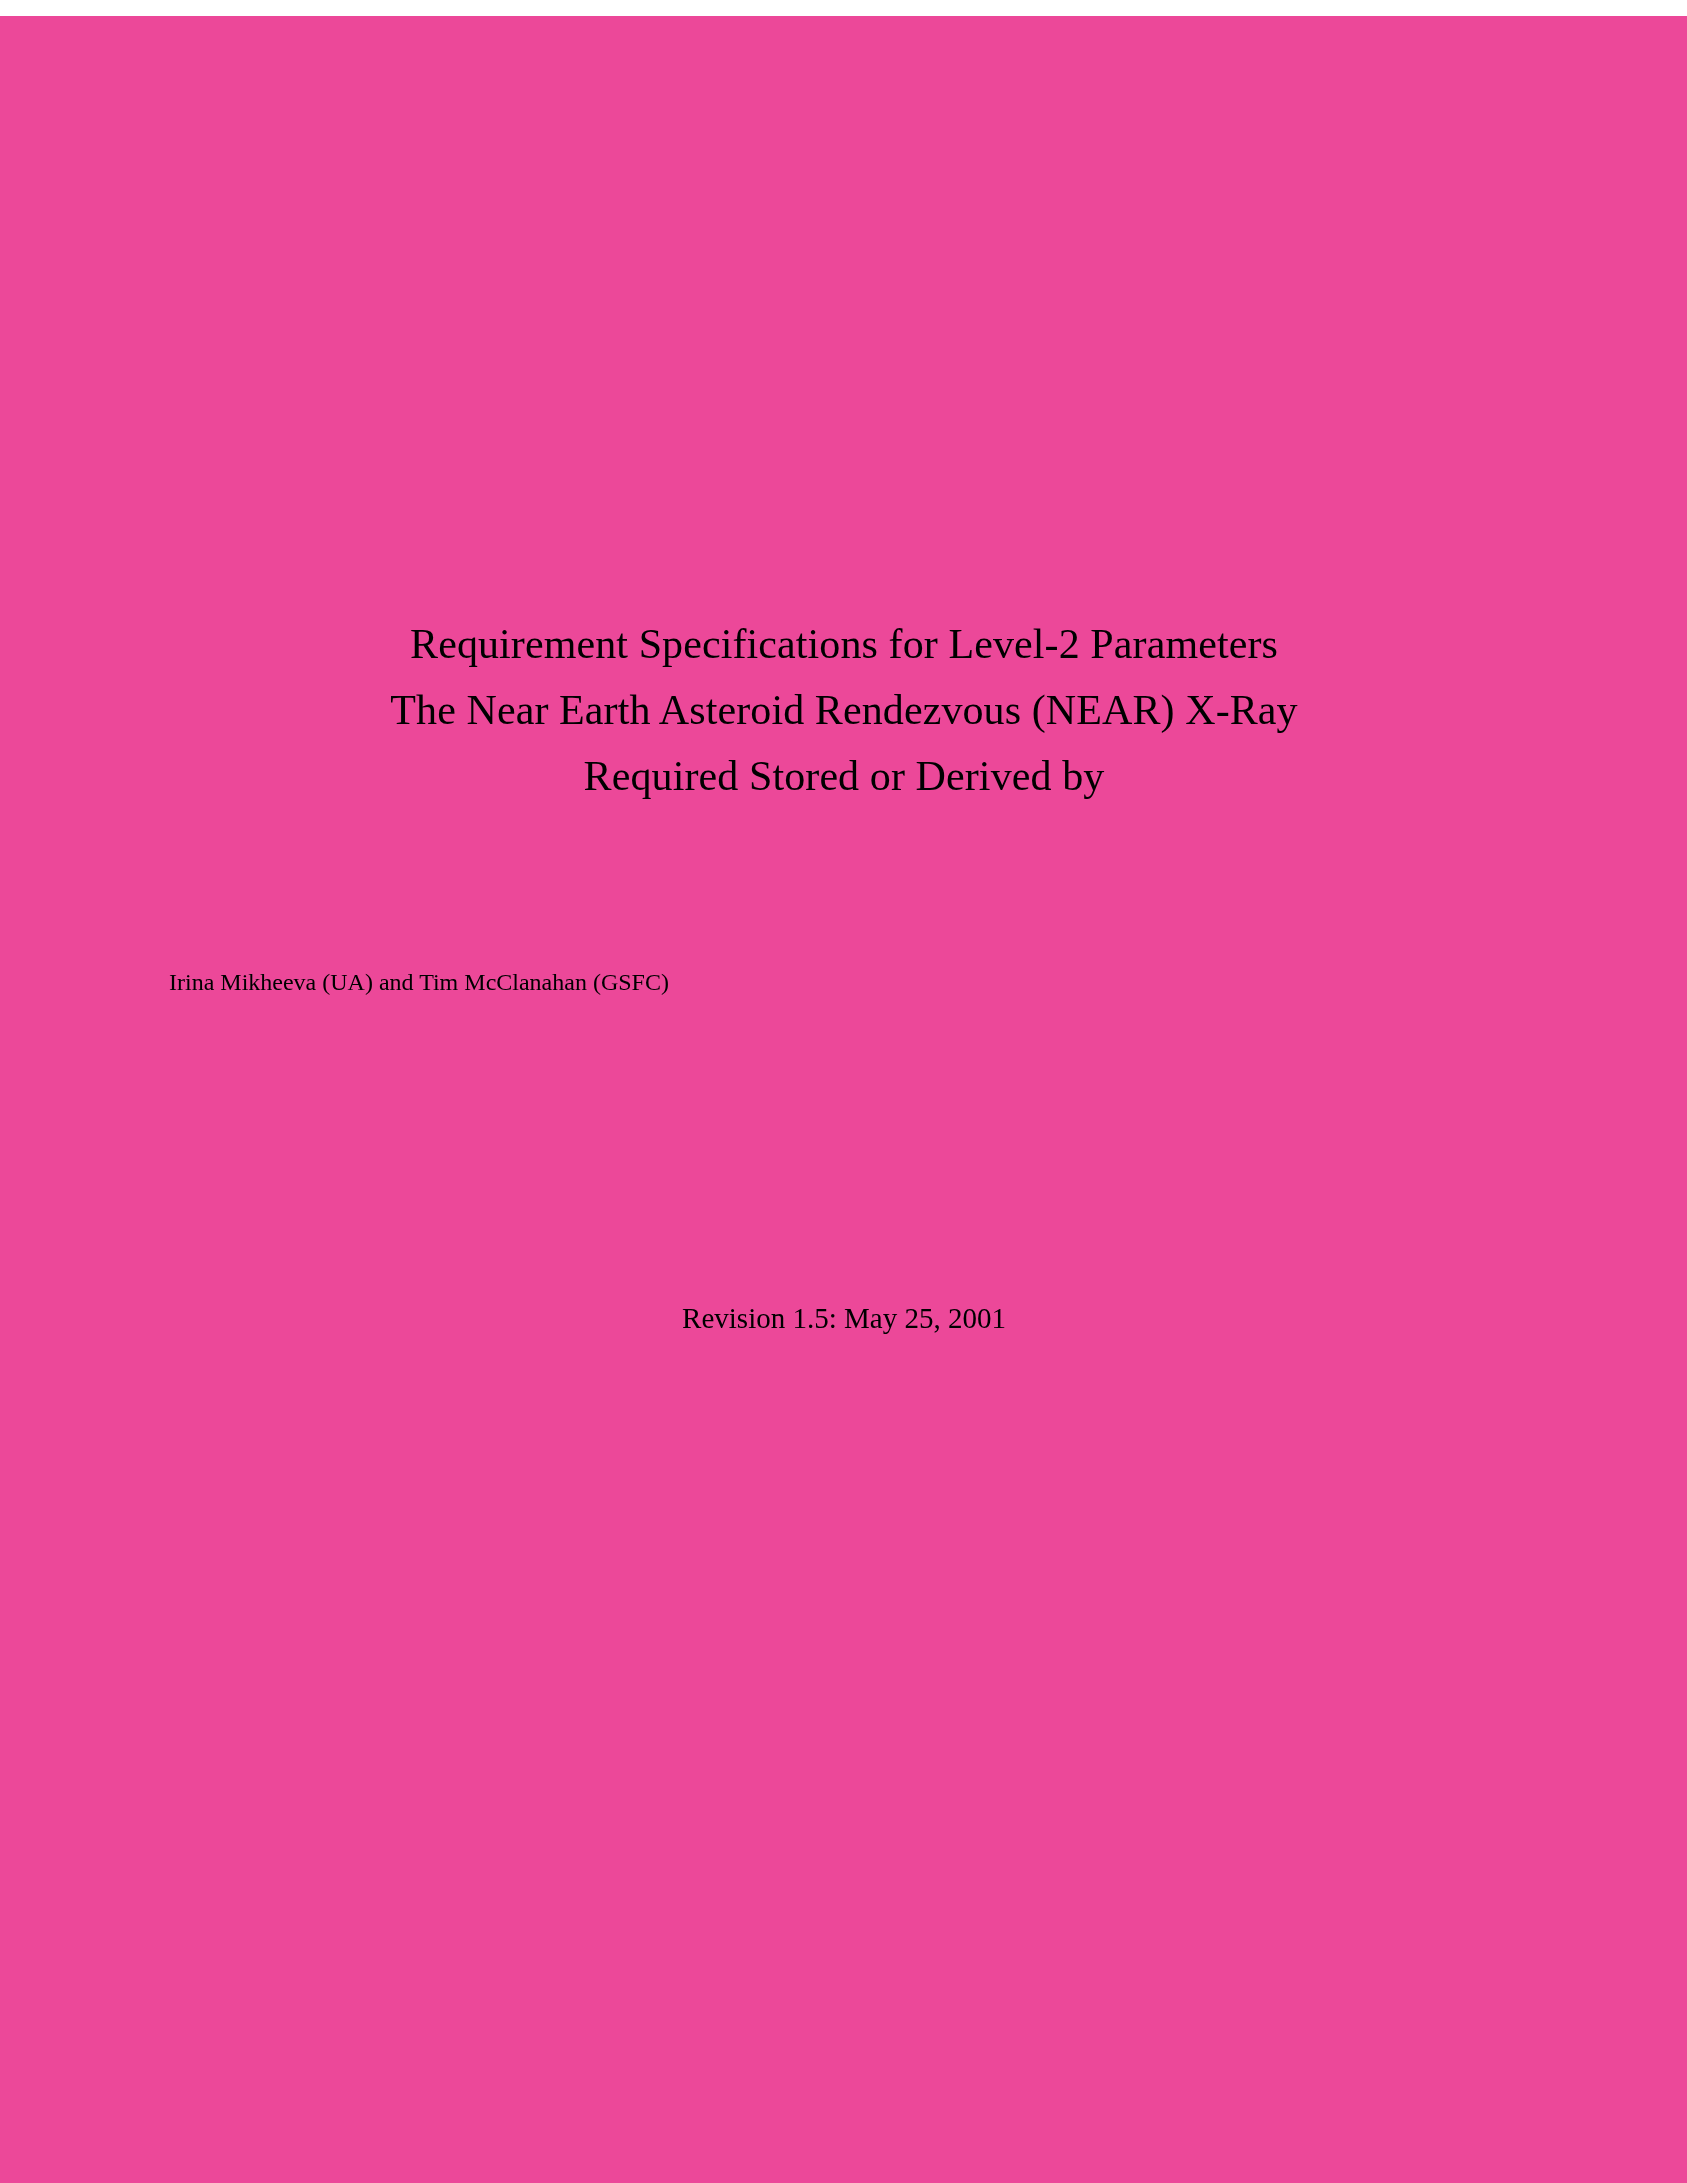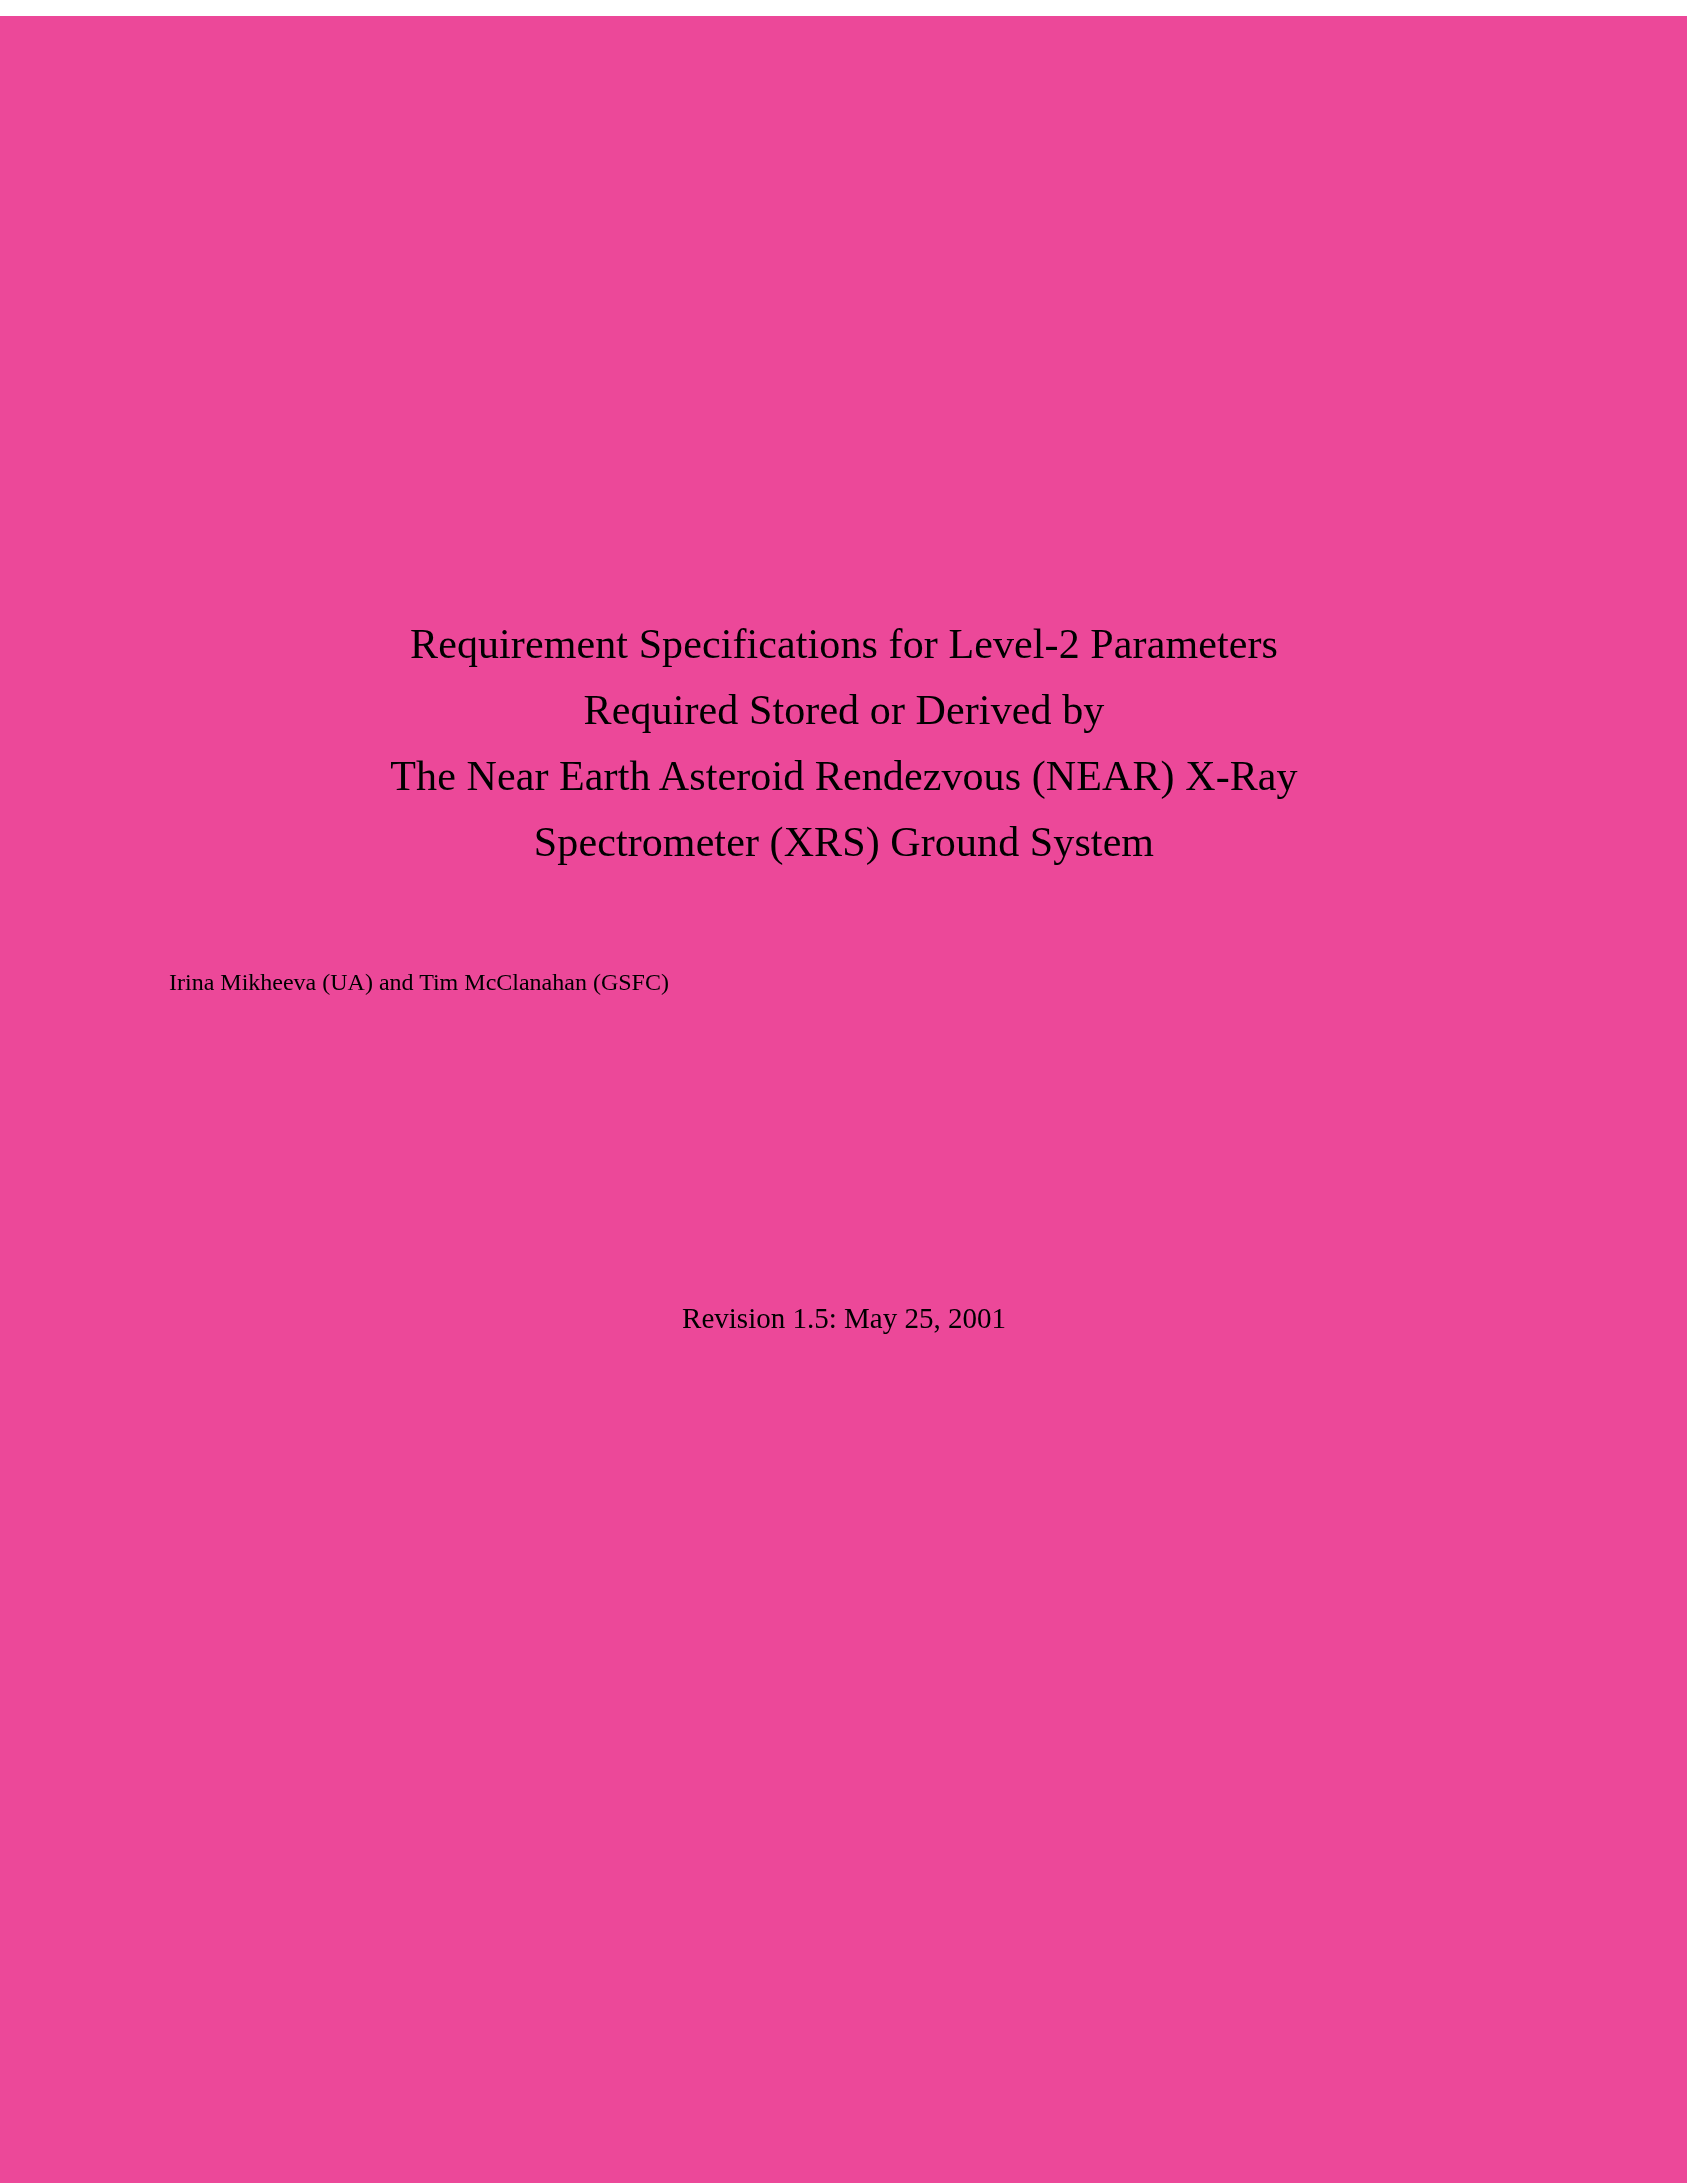--- a/index.html
+++ b/index.html
@@ -58,23 +58,22 @@
     white-space: nowrap;
   }
 </style>
 </head>
 <body>
 
 <div class="page">
 
   <div class="title-block">
     <div class="title-line">Requirement Specifications for Level-2 Parameters</div>
+    <div class="title-line">The Near Earth Asteroid Rendezvous (NEAR) X-Ray</div>
     <div class="title-line">Required Stored or Derived by</div>
-    <div class="title-line">The Near Earth Asteroid Rendezvous (NEAR) X-Ray</div>
-    <div class="title-line">Spectrometer  (XRS) Ground System</div>
   </div>
 
   <div class="authors">Irina Mikheeva (UA) and Tim McClanahan (GSFC)</div>
 
   <div class="revision">Revision 1.5:  May 25,  2001</div>
 
 </div>
 
 
 </body></html>

